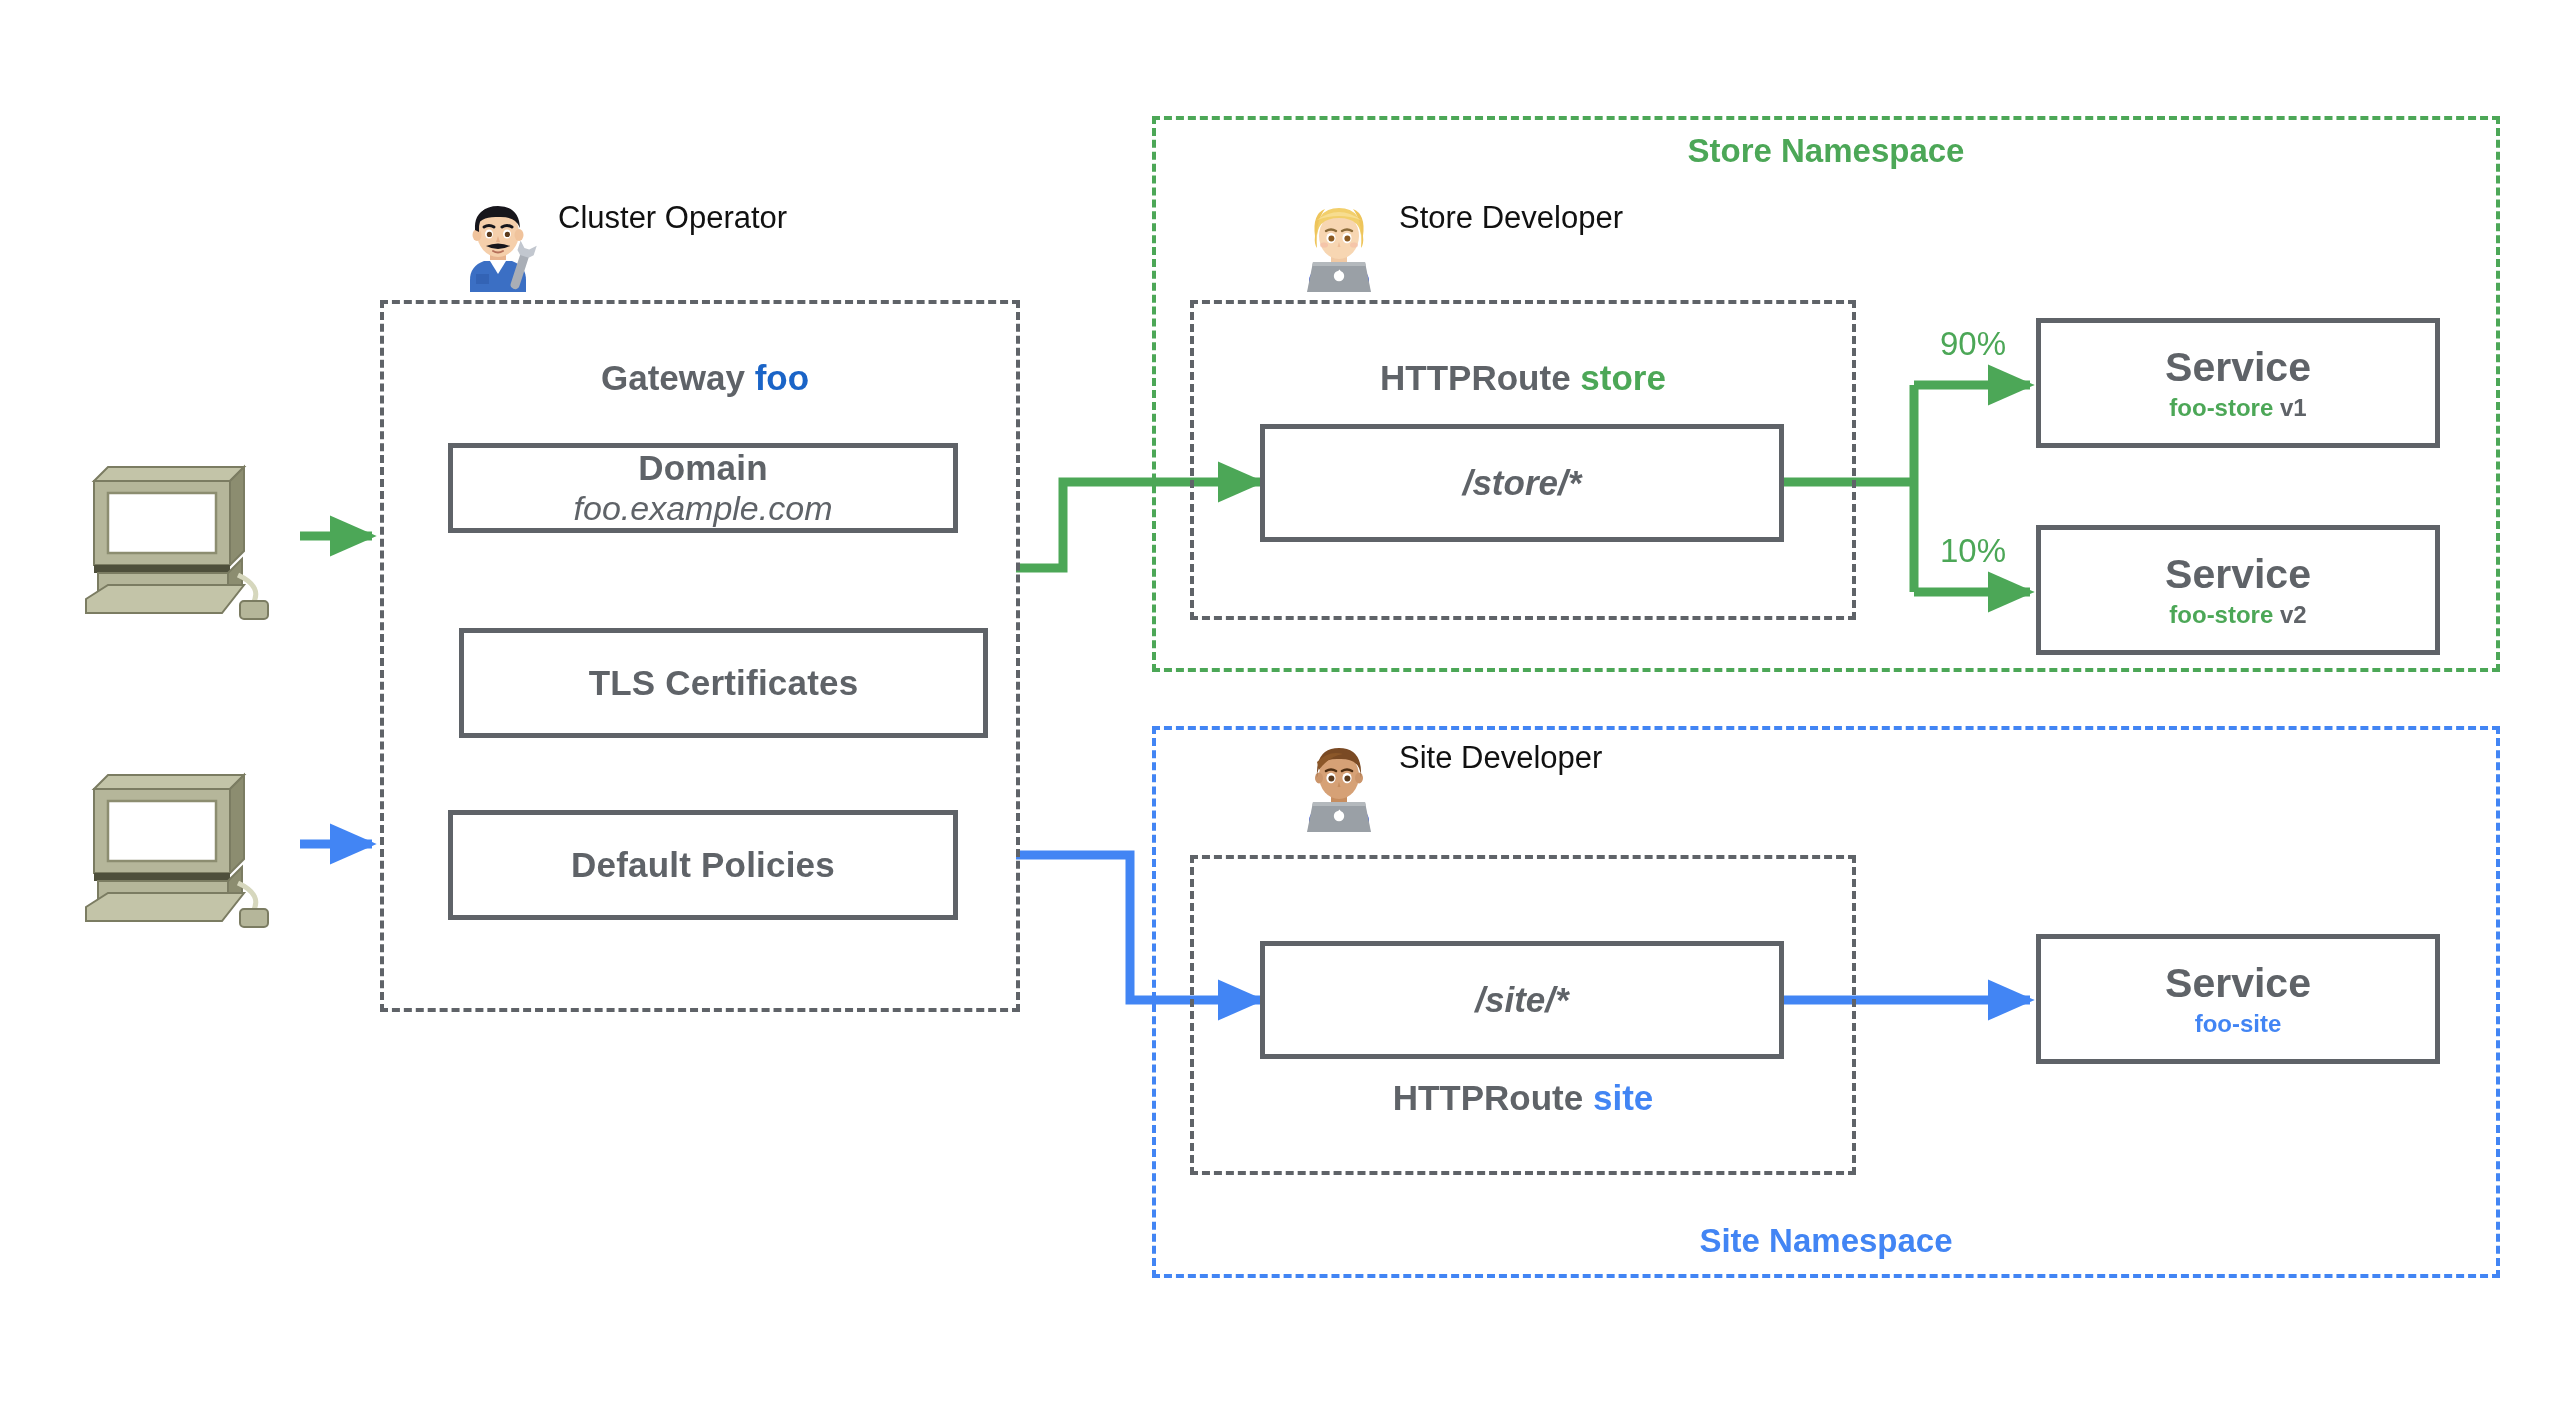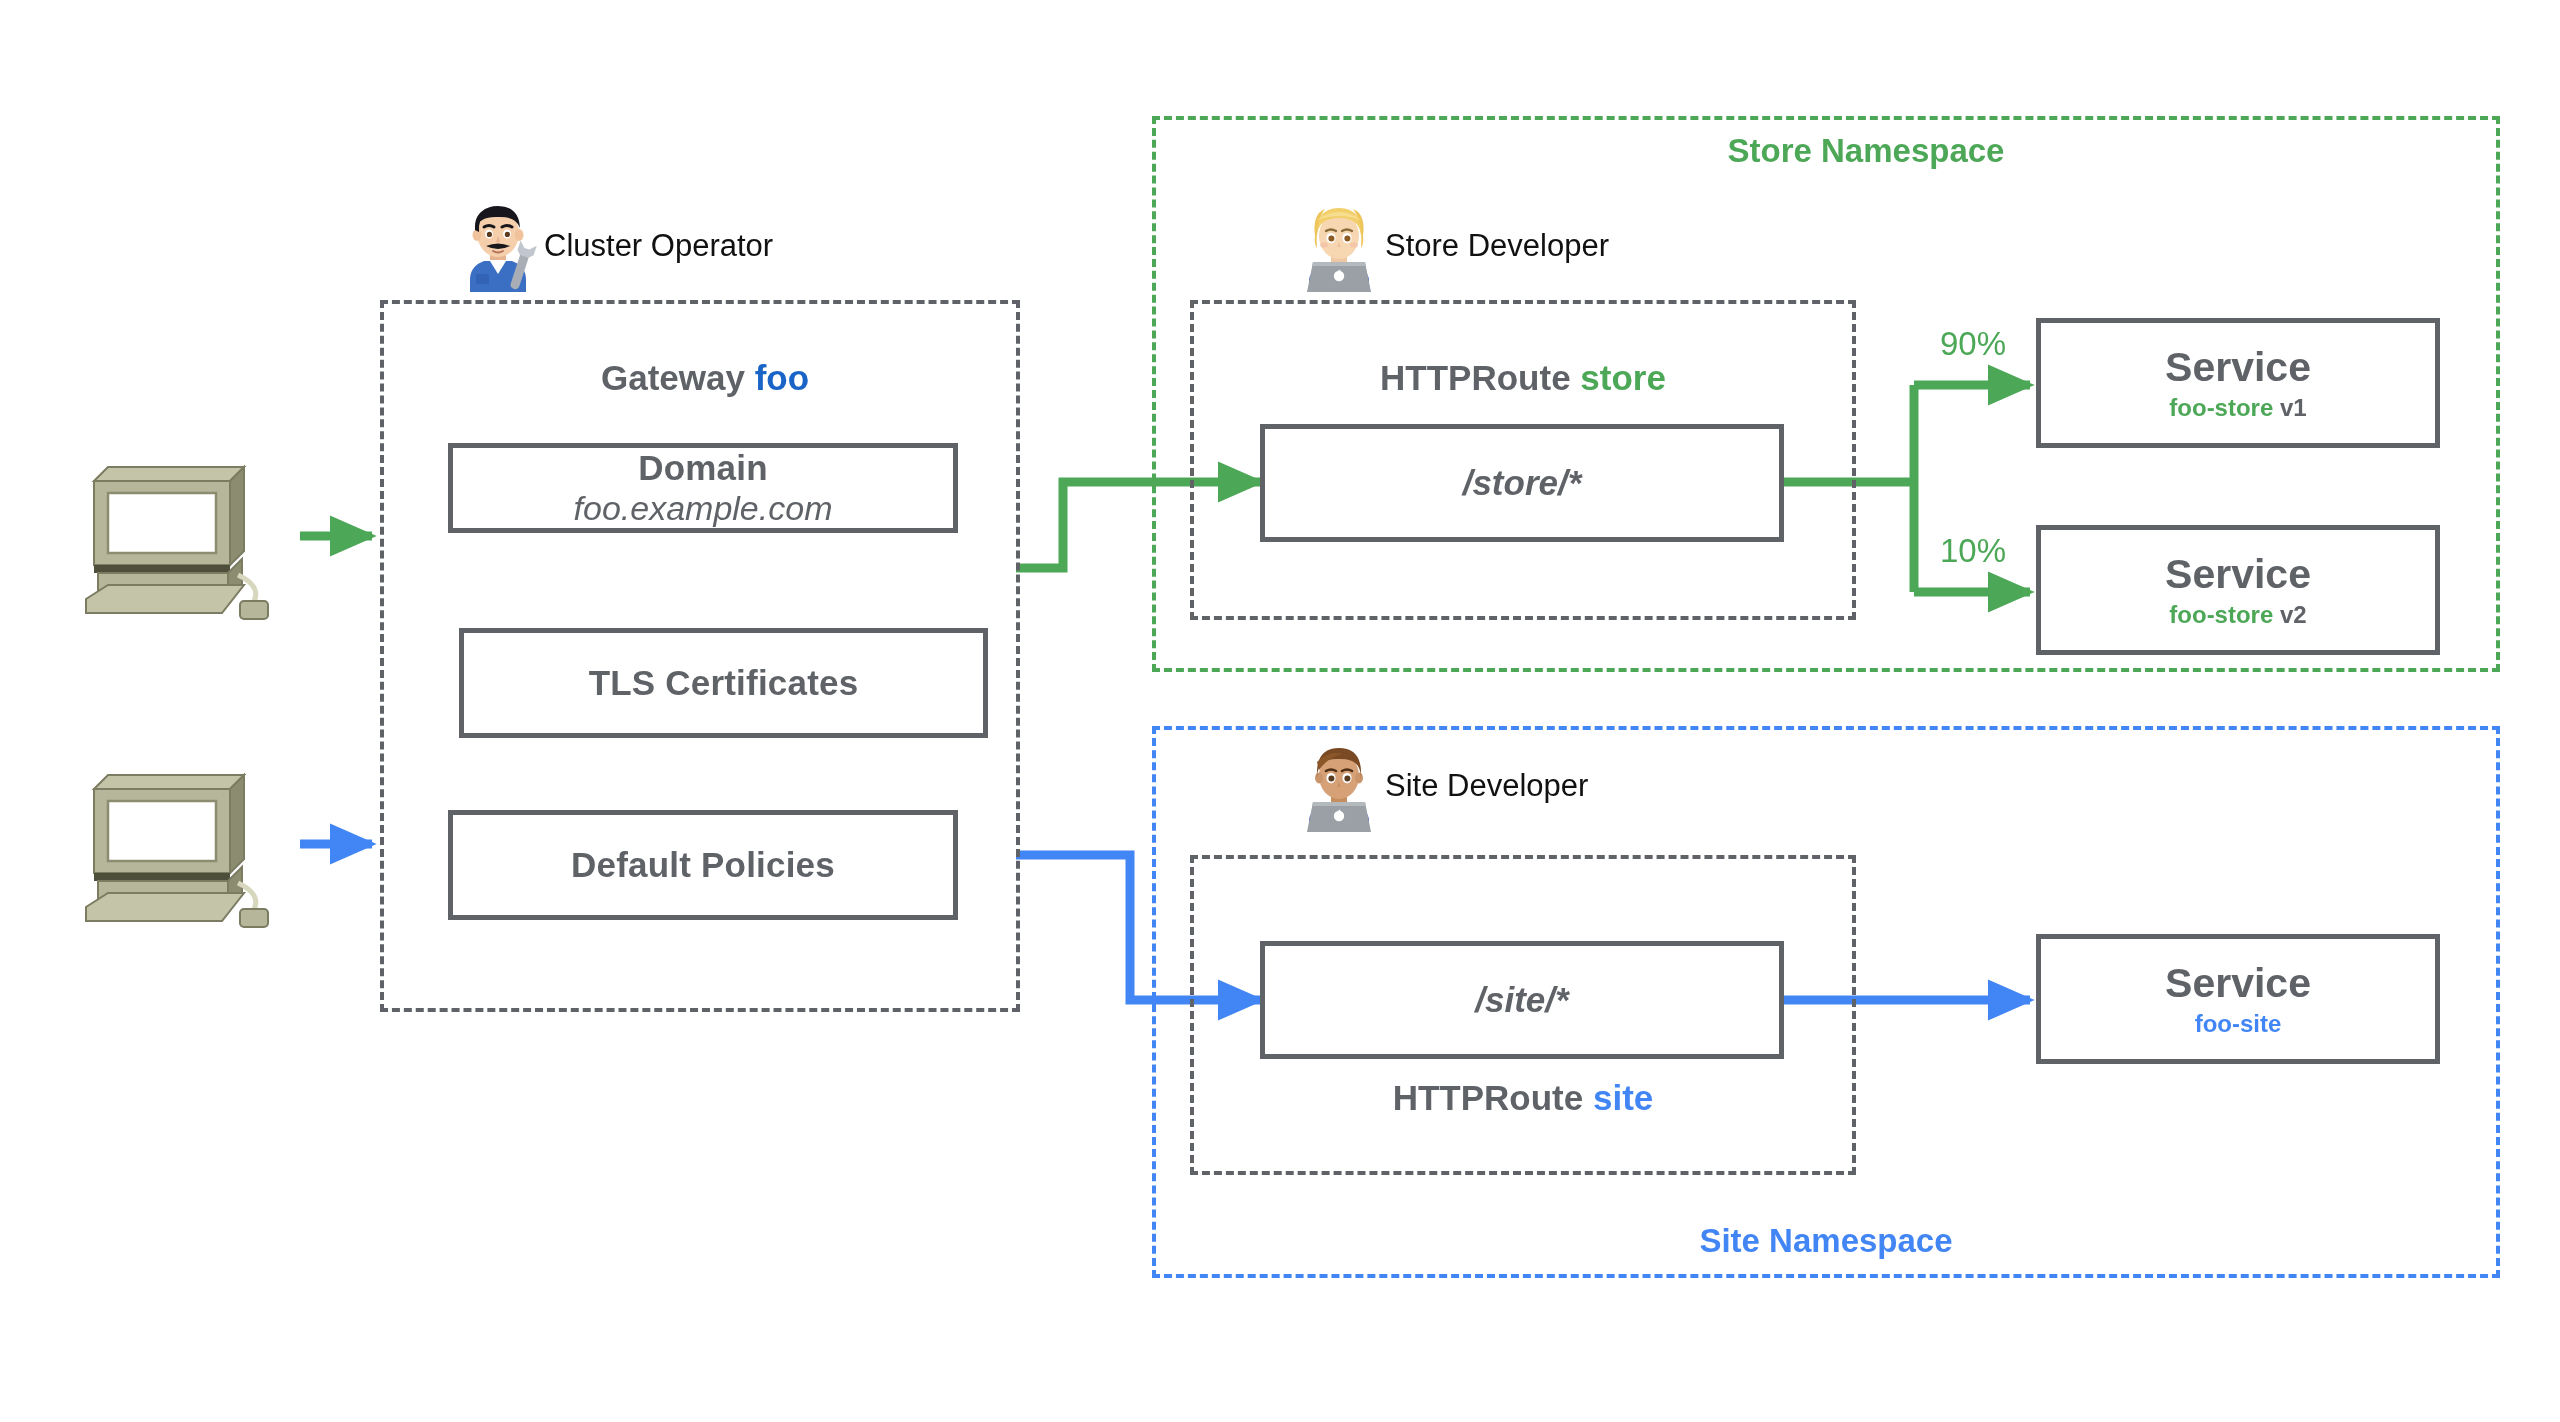--- a/index.html
+++ b/index.html
@@ -62,21 +62,21 @@
   }
   .ns-title.green { color: #4CA757; }
   .ns-title.blue  { color: #4285F4; }
 
   .accent-blue-dark { color: #1A64C7; }
   .accent-green     { color: #4CA757; }
   .accent-blue      { color: #4285F4; }
   .accent-gray      { color: #5f6368; }
 
   
-  .persona { position: absolute; display: flex; align-items: center; }
+  .persona { position: absolute; display: flex; align-items: flex-start; gap: 14px; }
   .persona-label {
     font-size: 31px;
     color: #111111;
     font-weight: normal;
     white-space: nowrap;
   }
 
   
   .pct {
     position: absolute;
@@ -236,21 +236,21 @@
   <div class="node box" style="left:448px; top:628px; width:529px; height:110px;margin-left:11px;">
     <span class="l1">TLS Certificates</span>
   </div>
 
   <div class="node box" style="left:448px; top:810px; width:510px; height:110px;">
     <span class="l1">Default Policies</span>
   </div>
 
   <div class="node group-dashed ns-store" style="left:1152px; top:116px; width:1348px; height:556px;"></div>
 
-  <div class="ns-title green" style="left:1152px; top:132px; width:1348px; text-align:center;padding-left:40px;">Store Namespace</div>
+  <div class="ns-title green" style="left:1152px; top:132px; width:1348px; text-align:center;">Store Namespace</div>
 
   <div class="persona" style="left:1293px; top:200px;">
     <span class="avatar">
       <svg viewBox="0 0 92 92" xmlns="http://www.w3.org/2000/svg">
 
         <path d="M16 92 L16 82 Q16 70 30 66 L62 66 Q76 70 76 82 L76 92 Z" fill="#2142d6"></path>
 
         <path d="M38 52 L54 52 L54 66 L38 66 Z" fill="#f0c9a4"></path>
 
         <ellipse cx="46" cy="36" rx="20" ry="23" fill="#f7d6b2"></ellipse>

